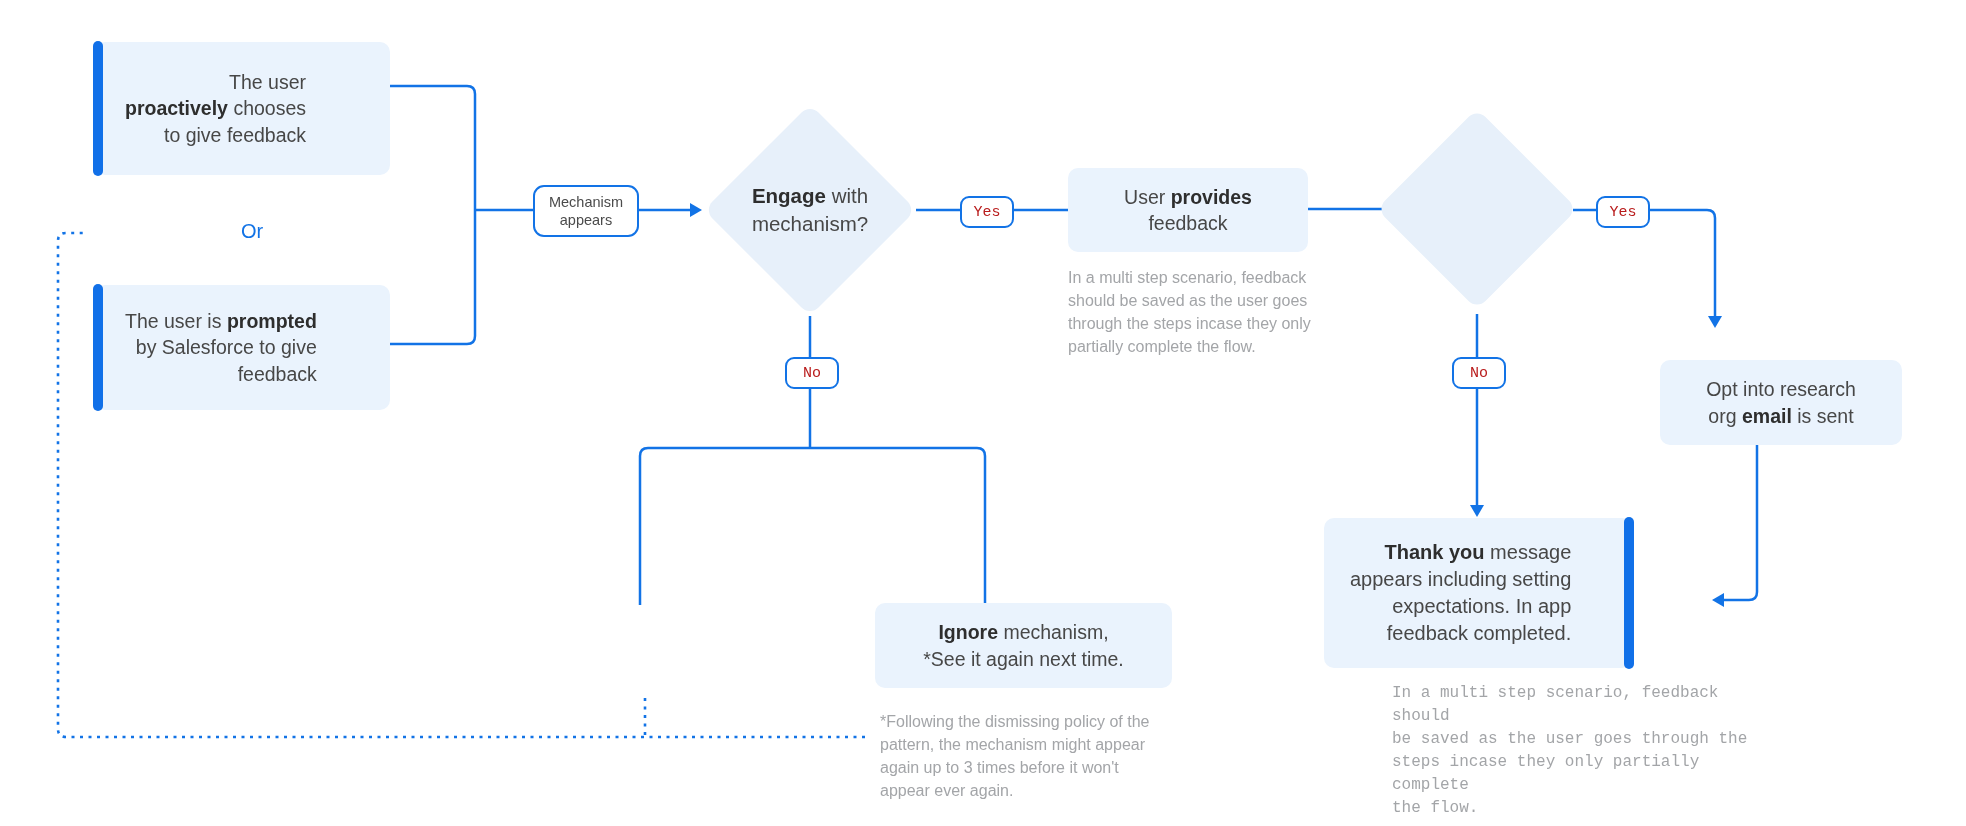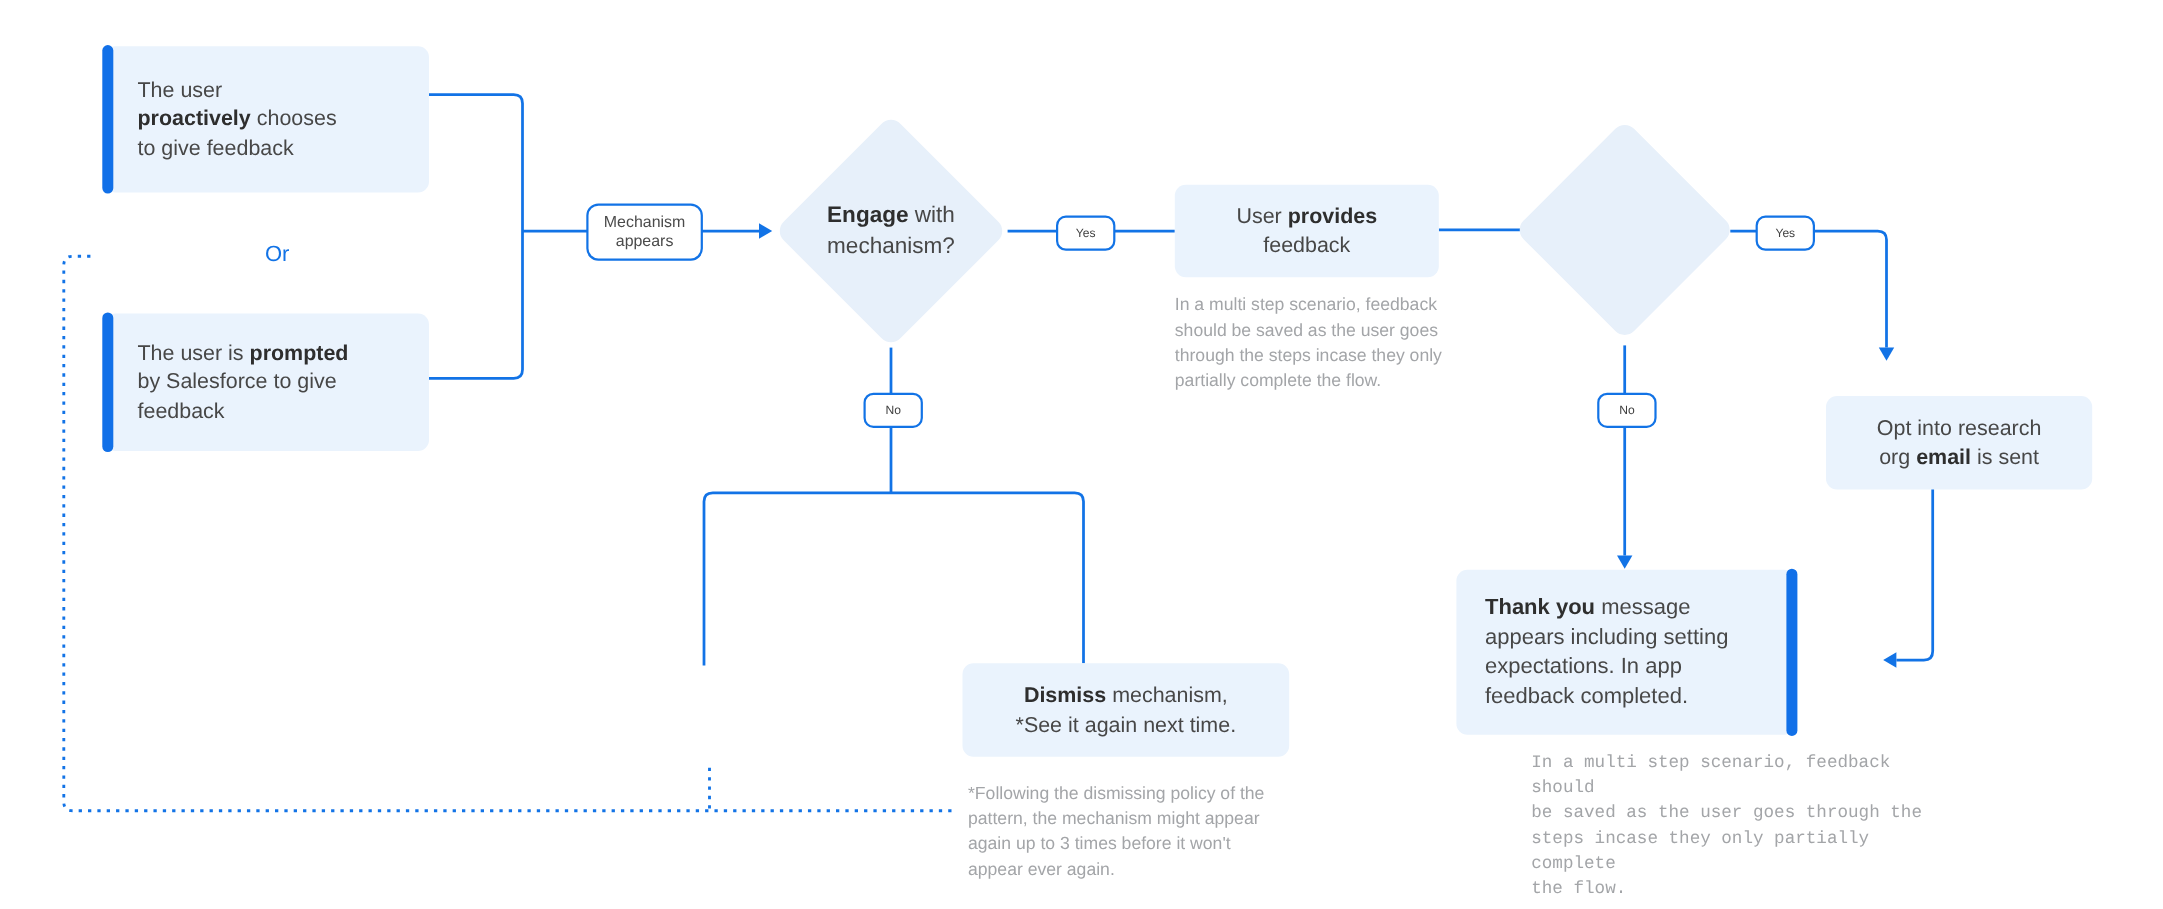--- a/index.html
+++ b/index.html
@@ -9,28 +9,28 @@
   .wire{fill:none;stroke:#1273E6;stroke-width:2.5;}
   .wire-dotted{fill:none;stroke:#1273E6;stroke-width:2.6;stroke-dasharray:3 5.5;}
   .arrowhead{fill:#1273E6;stroke:none;}
 
   .diamond{position:absolute;background:#E7F0FA;border-radius:12px;transform:rotate(45deg);z-index:2;}
   .node{position:absolute;background:#EAF3FD;border-radius:10px;display:flex;align-items:center;justify-content:center;
         color:#474747;font-size:19.5px;line-height:1.34;text-align:center;white-space:pre-line;z-index:3;}
   .node b{font-weight:700;color:#2e2e2e;}
   .accent-left::before{content:"";position:absolute;left:-2px;top:-1px;bottom:-1px;width:10px;background:#1170E8;border-radius:6px;}
   .accent-right::after{content:"";position:absolute;right:-2px;top:-1px;bottom:-1px;width:10px;background:#1170E8;border-radius:6px;}
-  .node.left-text{justify-content:flex-start;text-align:left;}
+  .node.left-text{justify-content:flex-start;text-align:right;}
 
   .diamond-label{position:absolute;display:flex;align-items:center;justify-content:center;text-align:center;
         color:#474747;font-size:20.5px;line-height:1.36;white-space:pre-line;z-index:4;}
   .diamond-label b{font-weight:700;color:#2e2e2e;}
 
   .pill{position:absolute;background:#ffffff;border:2px solid #1273E6;border-radius:9px;display:flex;align-items:center;
-        justify-content:center;color:#404040;font-size:11px;z-index:4;}
+        justify-content:center;color:#b91c1c;font-size:15px;z-index:4;font-family:Liberation Mono, monospace;}
   .step-label{position:absolute;background:#ffffff;border:2px solid #1273E6;border-radius:11px;display:flex;align-items:center;
         justify-content:center;text-align:center;color:#4b4b4b;font-size:14.5px;line-height:1.25;white-space:pre-line;z-index:4;}
   .note{position:absolute;color:#A3A5A8;font-size:16px;line-height:1.44;white-space:pre-line;z-index:3;}
   .or-label{position:absolute;color:#1273E6;font-size:20px;text-align:center;z-index:3;}
 </style>
 </head>
 <body>
 
 <div id="canvas">
 
@@ -110,21 +110,21 @@
 appears including setting
 expectations. In app
 feedback completed.</span></span>
   </div>
   <div class="note" style="left:1392px;top:682px;width:360px;font-family:Liberation Mono, monospace;">In a multi step scenario, feedback should
 be saved as the user goes through the
 steps incase they only partially complete
 the flow.</div>
 
   <div class="node" style="left:875px;top:603px;width:297px;height:85px;">
-    <span><b>Dismiss</b><span> mechanism,
+    <span><b>Ignore</b><span> mechanism,
 *See it again next time.</span></span>
   </div>
   <div class="note" style="left:880px;top:710px;width:320px;">*Following the dismissing policy of the
 pattern, the mechanism might appear
 again up to 3 times before it won't
 appear ever again.</div>
 
 </div>
 
 </body></html>

